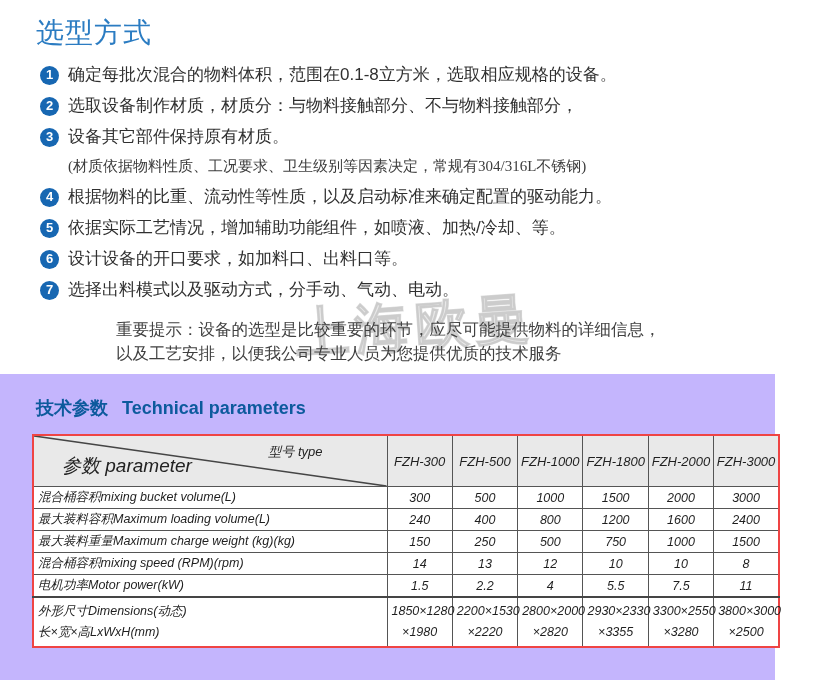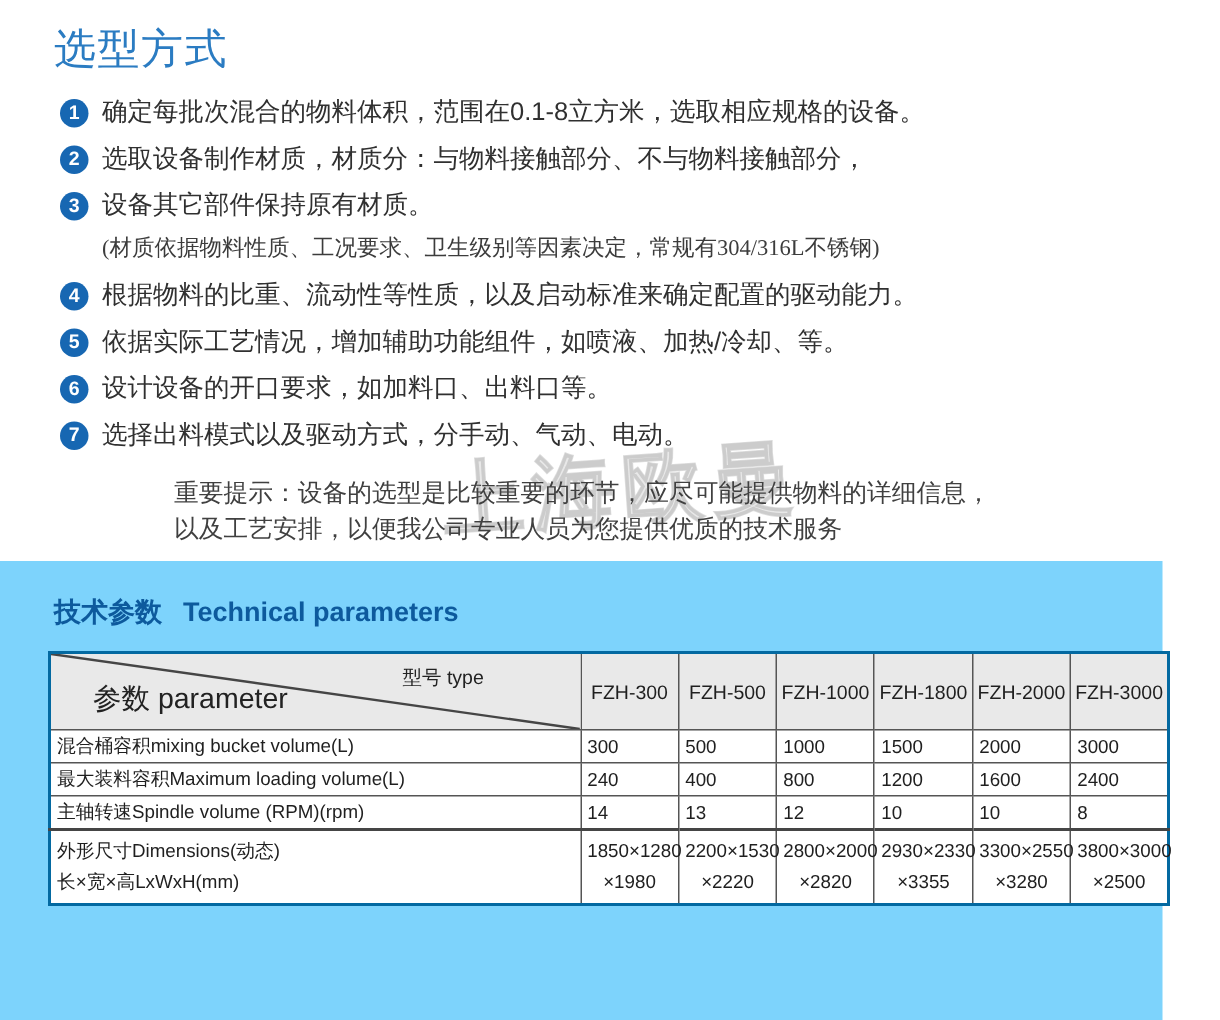--- a/index.html
+++ b/index.html
@@ -46,53 +46,53 @@
     font-size:54px;font-weight:bold;letter-spacing:6px;
     color:rgba(150,150,150,0.22);
     transform:rotate(-4deg);
     -webkit-text-stroke:1px rgba(120,120,120,0.25);
     pointer-events:none;user-select:none;
   }
 
   
   .tech-section{
     position:absolute;left:0;top:374px;width:775px;height:306px;
-    background:#7dd3fc;
+    background:#c4b5fd;
   }
   .section-heading{
     margin:0;padding:22px 0 0 36px;
     font-size:18px;font-weight:bold;color:#0d5a9d;
   }
   .section-heading .zh{margin-right:14px;}
 
   
   .param-table{
     position:absolute;left:32px;top:60px;
     width:748px;border-collapse:collapse;table-layout:fixed;
     font-size:12.5px;color:#1f1f1f;background:#ffffff;
   }
   .param-table,
   .param-table th,
   .param-table td{border:1px solid #555;}
-  .param-table{border:2px solid #0369a1;}
+  .param-table{border:2px solid #ef4444;font-style:italic;}
   .param-table th{
     background:#e9e9e9;font-weight:normal;height:50px;
     text-align:center;padding:0 2px;font-size:13px;
   }
   .corner-cell{position:relative;padding:0;}
   .corner-cell svg{position:absolute;left:0;top:0;width:100%;height:100%;}
   .corner-type{
     position:absolute;right:64px;top:7px;font-size:13px;color:#222;
   }
   .corner-param{
     position:absolute;left:28px;bottom:7px;font-size:19px;color:#222;
   }
   .param-table td{height:19px;padding:1px 4px;}
   .label-cell{text-align:left;padding-left:7px;}
-  .value-cell{text-align:left;}
+  .value-cell{text-align:center;}
   .dim-row td{height:46px;vertical-align:middle;border-top:2px solid #454545;}
   .dim-row .label-cell div{line-height:1.65;}
   .dim-cell div{text-align:center;line-height:1.65;}
 </style>
 </head>
 <body>
 
 <div class="page">
 
   <h1 class="doc-title">选型方式</h1>
@@ -181,28 +181,46 @@
         <tr>
           <td class="label-cell">最大装料容积Maximum loading volume(L)</td>
           <td class="value-cell">240</td>
           <td class="value-cell">400</td>
           <td class="value-cell">800</td>
           <td class="value-cell">1200</td>
           <td class="value-cell">1600</td>
           <td class="value-cell">2400</td>
         </tr>
         <tr>
-          <td class="label-cell">主轴转速Spindle volume (RPM)(rpm)</td>
+          <td class="label-cell">最大装料重量Maximum charge weight (kg)(kg)</td>
+          <td class="value-cell">150</td>
+          <td class="value-cell">250</td>
+          <td class="value-cell">500</td>
+          <td class="value-cell">750</td>
+          <td class="value-cell">1000</td>
+          <td class="value-cell">1500</td>
+        </tr>
+        <tr>
+          <td class="label-cell">混合桶容积mixing speed (RPM)(rpm)</td>
           <td class="value-cell">14</td>
           <td class="value-cell">13</td>
           <td class="value-cell">12</td>
           <td class="value-cell">10</td>
           <td class="value-cell">10</td>
           <td class="value-cell">8</td>
         </tr>
+        <tr>
+          <td class="label-cell">电机功率Motor power(kW)</td>
+          <td class="value-cell">1.5</td>
+          <td class="value-cell">2.2</td>
+          <td class="value-cell">4</td>
+          <td class="value-cell">5.5</td>
+          <td class="value-cell">7.5</td>
+          <td class="value-cell">11</td>
+        </tr>
         <tr class="dim-row">
           <td class="label-cell">
             <div>外形尺寸Dimensions(动态)</div>
             <div>长×宽×高LxWxH(mm)</div>
           </td>
           <td class="dim-cell">
             <div>1850×1280</div>
             <div>×1980</div>
           </td>
           <td class="dim-cell">

